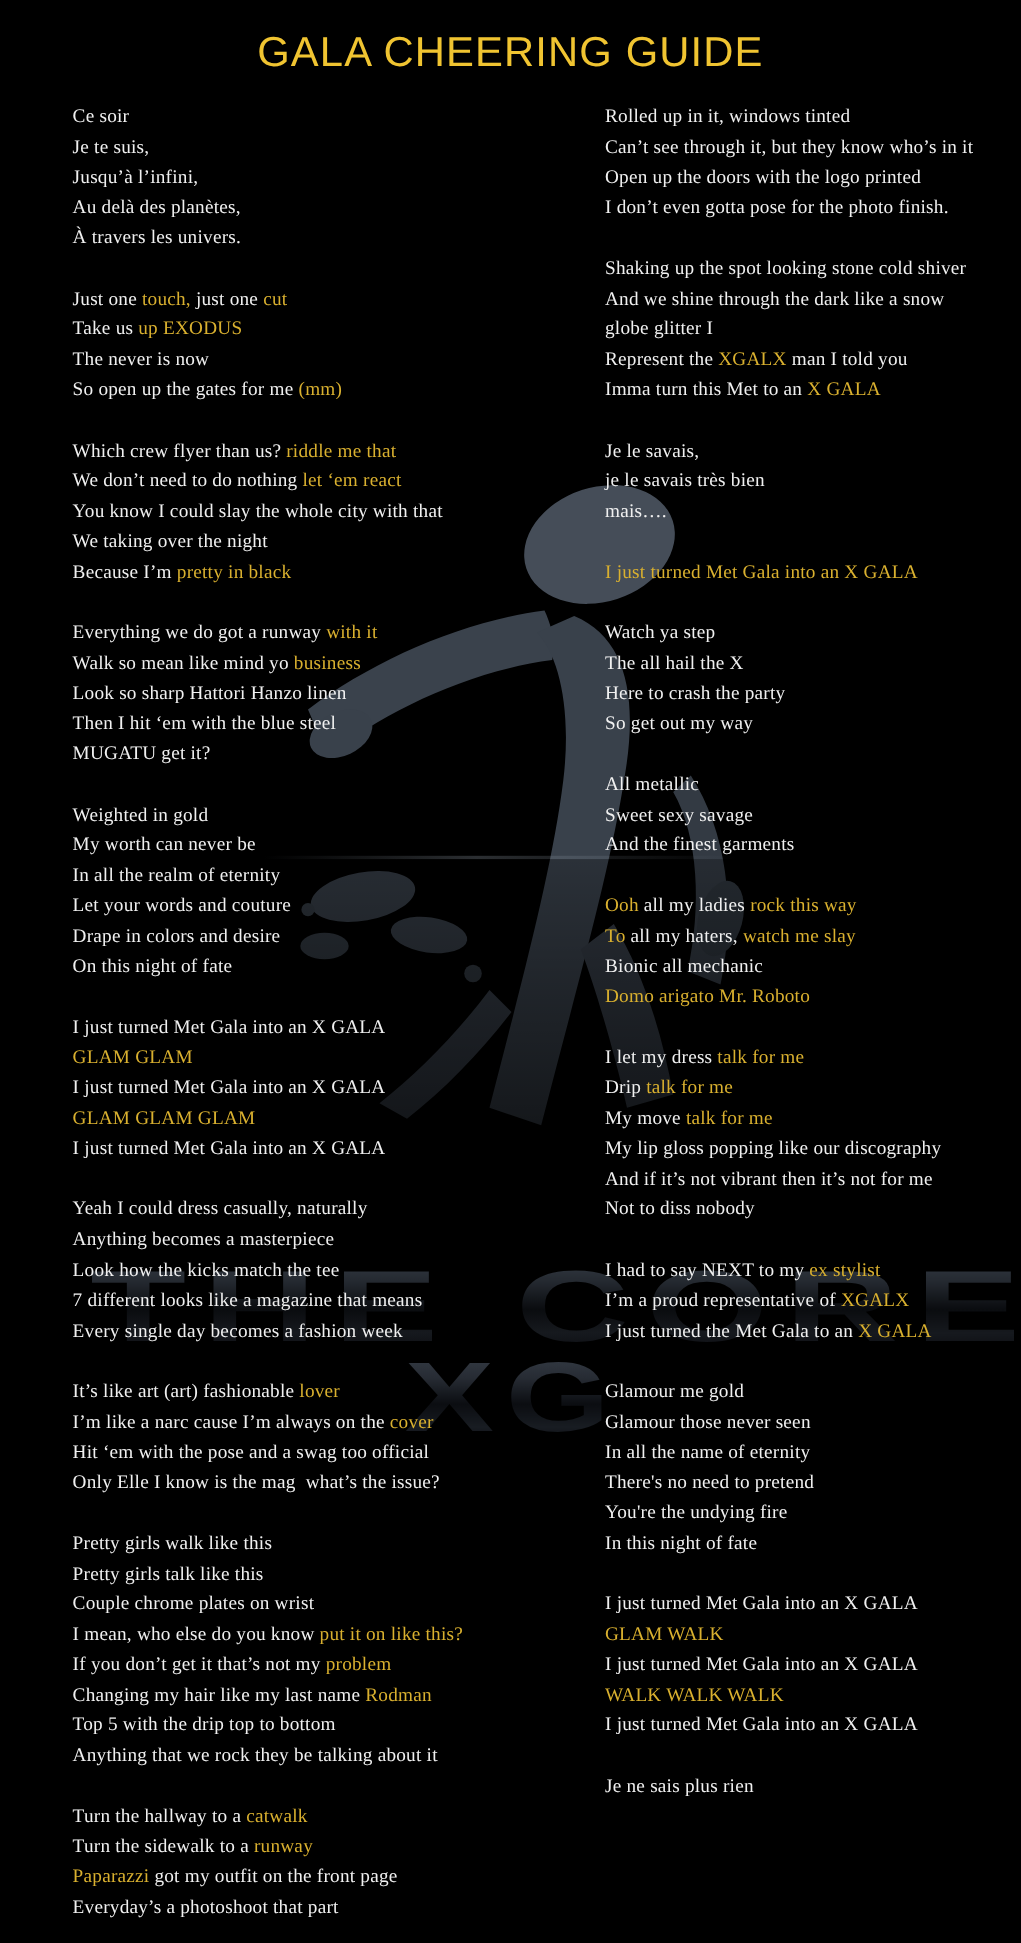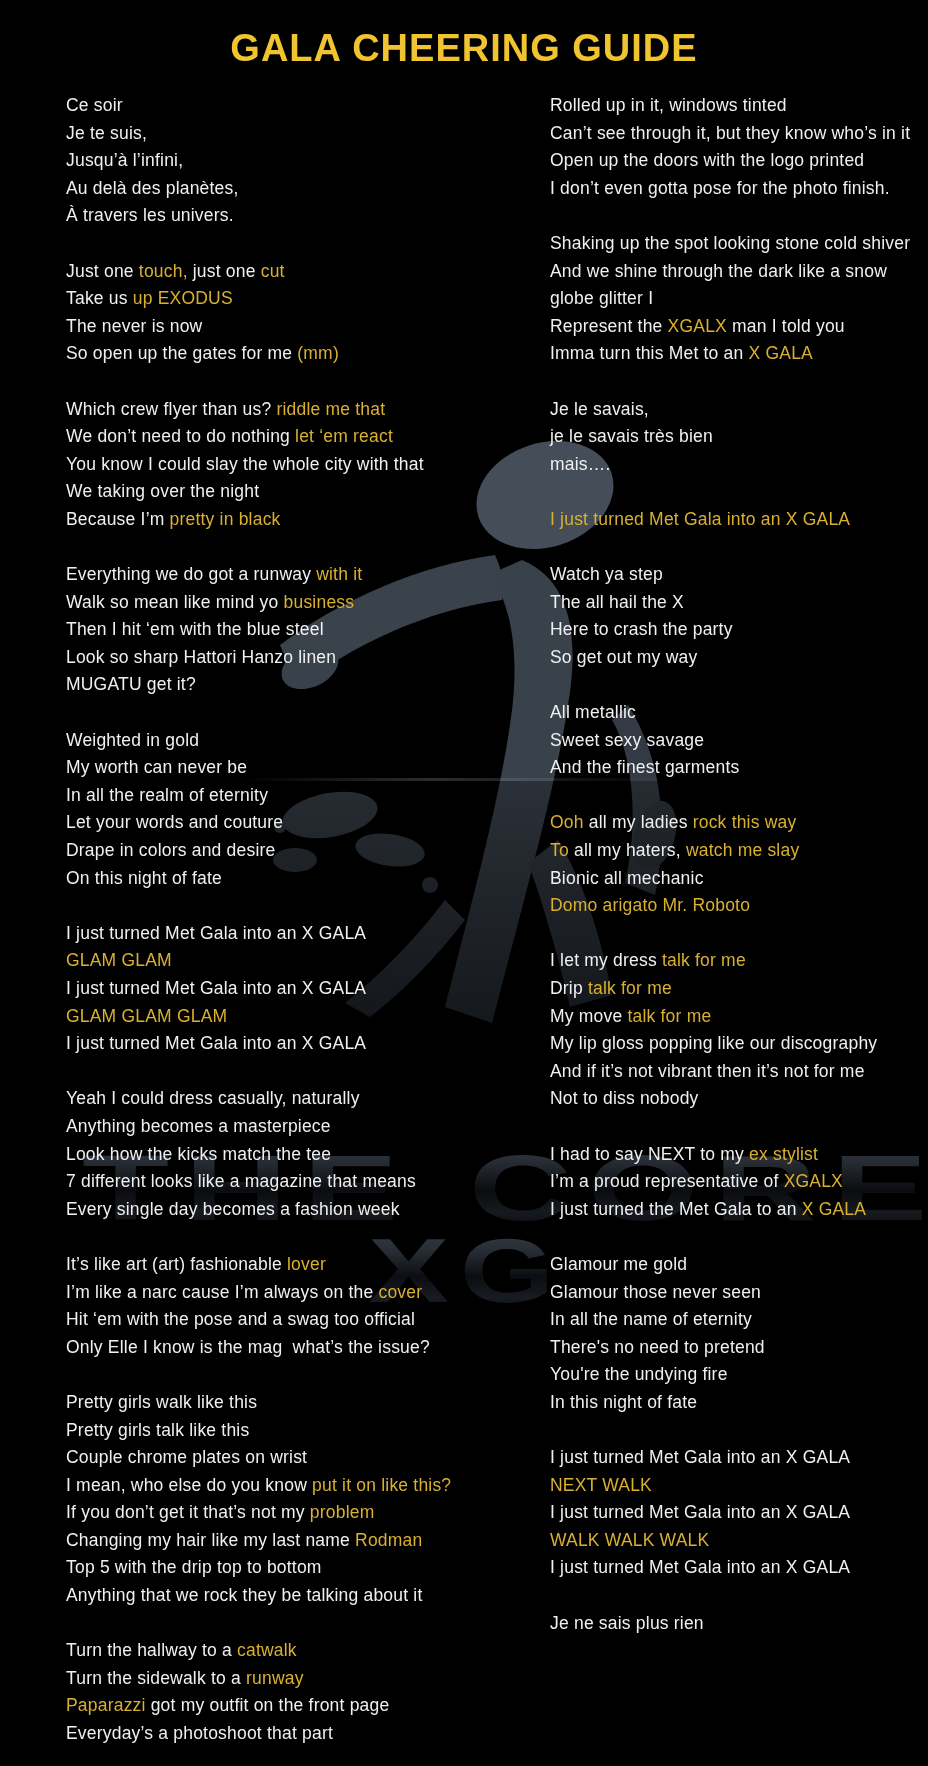--- a/index.html
+++ b/index.html
@@ -21,27 +21,27 @@
   .wm-xg {
     position:absolute; left:368px; top:1220px; z-index:1;
     font-weight:bold; font-size:90px; letter-spacing:8px; white-space:nowrap;
     transform:scaleX(1.35); transform-origin:left top;
     background:linear-gradient(180deg,#3d444e 0%,#262b33 32%,#0b0d11 55%,#181c22 75%,#06070a 100%);
     -webkit-background-clip:text; background-clip:text; color:transparent;
   }
   
   .title {
     position:absolute; top:27px; left:0; width:100%; z-index:5;
-    text-align:center; font-weight:bold; font-size:38px; letter-spacing:1px;
+    text-align:center; font-weight:normal; font-size:38px; letter-spacing:1px;
     color:var(--title,#f0c431);
   }
   .col { position:absolute; top:92px; z-index:5; }
   .col-left  { left:66px;  width:452px; }
   .col-right { left:550px; width:393px; }
-  .stanza { margin-bottom:27.6px; }
+  .stanza { margin-bottom:27.6px;font-family:Liberation Serif, serif; }
   .line {
     font-size:17.5px; line-height:27.6px; letter-spacing:0.2px;
     color:var(--text,#f0f0f0); white-space:pre-wrap;
   }
   .seg.hl { color:var(--hl,#d9b02f); }
 </style>
 </head>
 <body>
 
 <div class="page" style="--text: #f0f0f0; --hl: #d9b02f; --title: #f0c431;">
@@ -104,22 +104,22 @@
       <div class="stanza">
         <p class="line"><span class="seg">Which crew flyer than us? </span><span class="seg hl">riddle me that</span></p>
         <p class="line"><span class="seg">We don’t need to do nothing </span><span class="seg hl">let ‘em react</span></p>
         <p class="line"><span class="seg">You know I could slay the whole city with that</span></p>
         <p class="line"><span class="seg">We taking over the night</span></p>
         <p class="line"><span class="seg">Because I’m </span><span class="seg hl">pretty in black</span></p>
       </div>
       <div class="stanza">
         <p class="line"><span class="seg">Everything we do got a runway </span><span class="seg hl">with it</span></p>
         <p class="line"><span class="seg">Walk so mean like mind yo </span><span class="seg hl">business</span></p>
+        <p class="line"><span class="seg">Look so sharp Hattori Hanzo linen</span></p>
         <p class="line"><span class="seg">Then I hit ‘em with the blue steel</span></p>
-        <p class="line"><span class="seg">Look so sharp Hattori Hanzo linen</span></p>
         <p class="line"><span class="seg">MUGATU get it?</span></p>
       </div>
       <div class="stanza">
         <p class="line"><span class="seg">Weighted in gold</span></p>
         <p class="line"><span class="seg">My worth can never be</span></p>
         <p class="line"><span class="seg">In all the realm of eternity</span></p>
         <p class="line"><span class="seg">Let your words and couture</span></p>
         <p class="line"><span class="seg">Drape in colors and desire</span></p>
         <p class="line"><span class="seg">On this night of fate</span></p>
       </div>
@@ -215,21 +215,21 @@
       <div class="stanza">
         <p class="line"><span class="seg">Glamour me gold</span></p>
         <p class="line"><span class="seg">Glamour those never seen</span></p>
         <p class="line"><span class="seg">In all the name of eternity</span></p>
         <p class="line"><span class="seg">There's no need to pretend</span></p>
         <p class="line"><span class="seg">You're the undying fire</span></p>
         <p class="line"><span class="seg">In this night of fate</span></p>
       </div>
       <div class="stanza">
         <p class="line"><span class="seg">I just turned Met Gala into an X GALA</span></p>
-        <p class="line"><span class="seg hl">NEXT WALK</span></p>
+        <p class="line"><span class="seg hl">GLAM WALK</span></p>
         <p class="line"><span class="seg">I just turned Met Gala into an X GALA</span></p>
         <p class="line"><span class="seg hl">WALK WALK WALK</span></p>
         <p class="line"><span class="seg">I just turned Met Gala into an X GALA</span></p>
       </div>
       <div class="stanza">
         <p class="line"><span class="seg">Je ne sais plus rien</span></p>
       </div>
     </div>
 
 </div>

